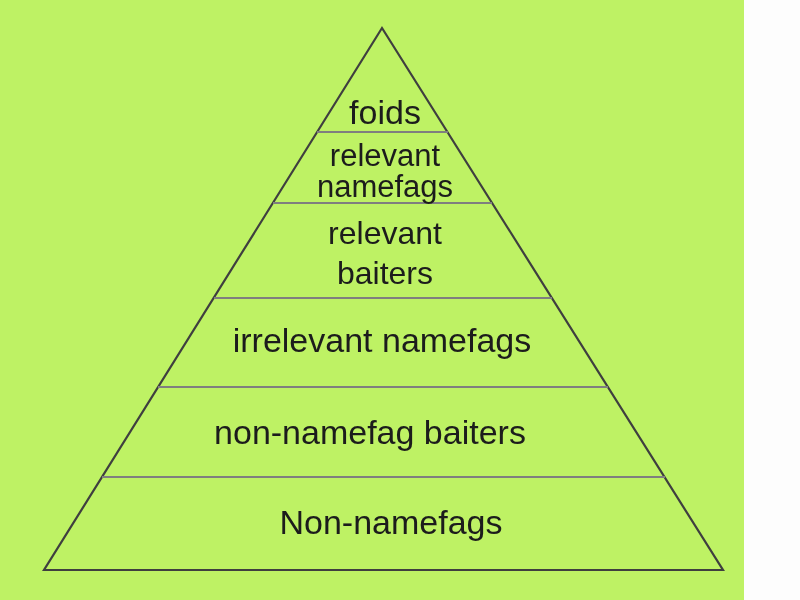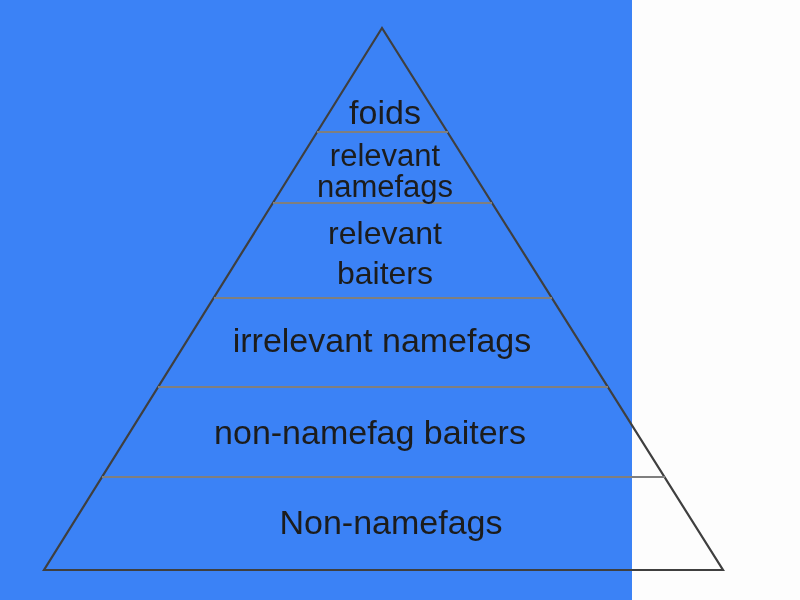--- a/index.html
+++ b/index.html
@@ -6,23 +6,23 @@
     margin: 0;
     padding: 0;
     width: 800px;
     height: 600px;
     overflow: hidden;
     background: #fdfdfd;
     font-family: "Liberation Sans", sans-serif;
   }
   .stage {
     position: relative;
-    width: 632px;
+    width: 744px;
     height: 600px;
-    background: #3b82f6;
+    background: #bef264;
   }
   svg { display: block; }
   .tri-outline {
     fill: none;
     stroke: #3f3f3f;
     stroke-width: 2.2;
     stroke-linejoin: miter;
   }
   .sep-line {
     stroke: #7f7f7f;

